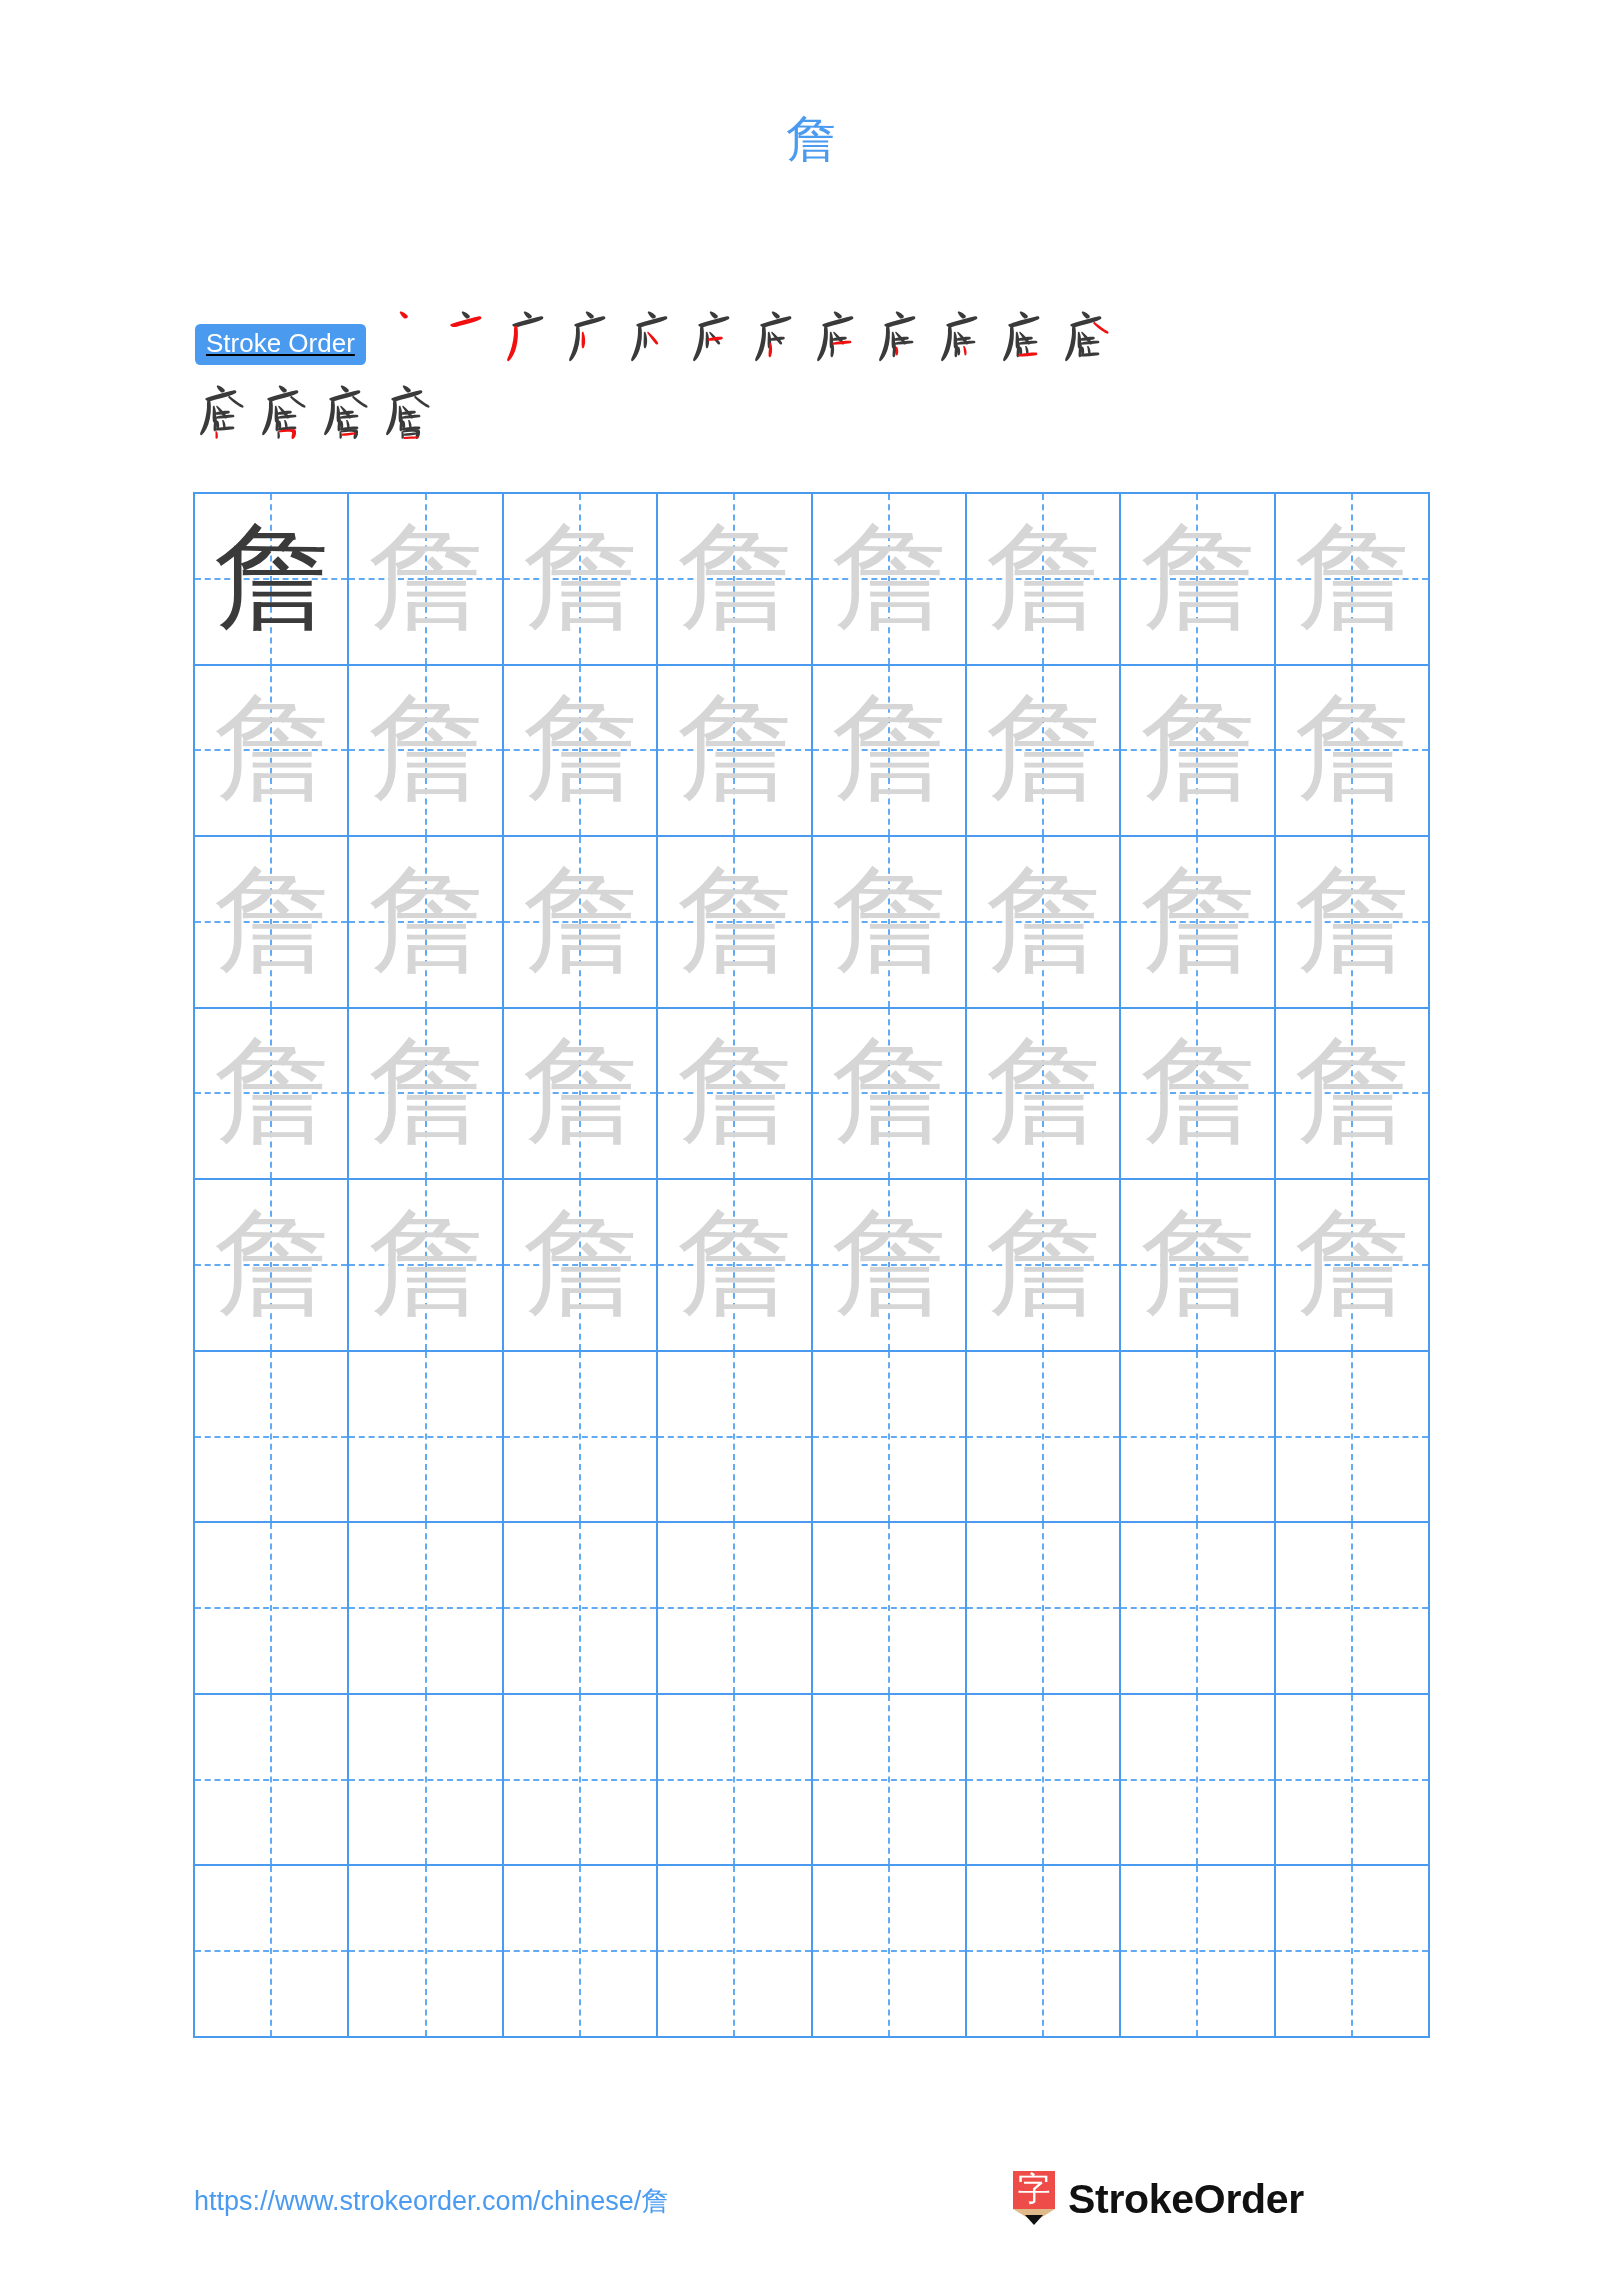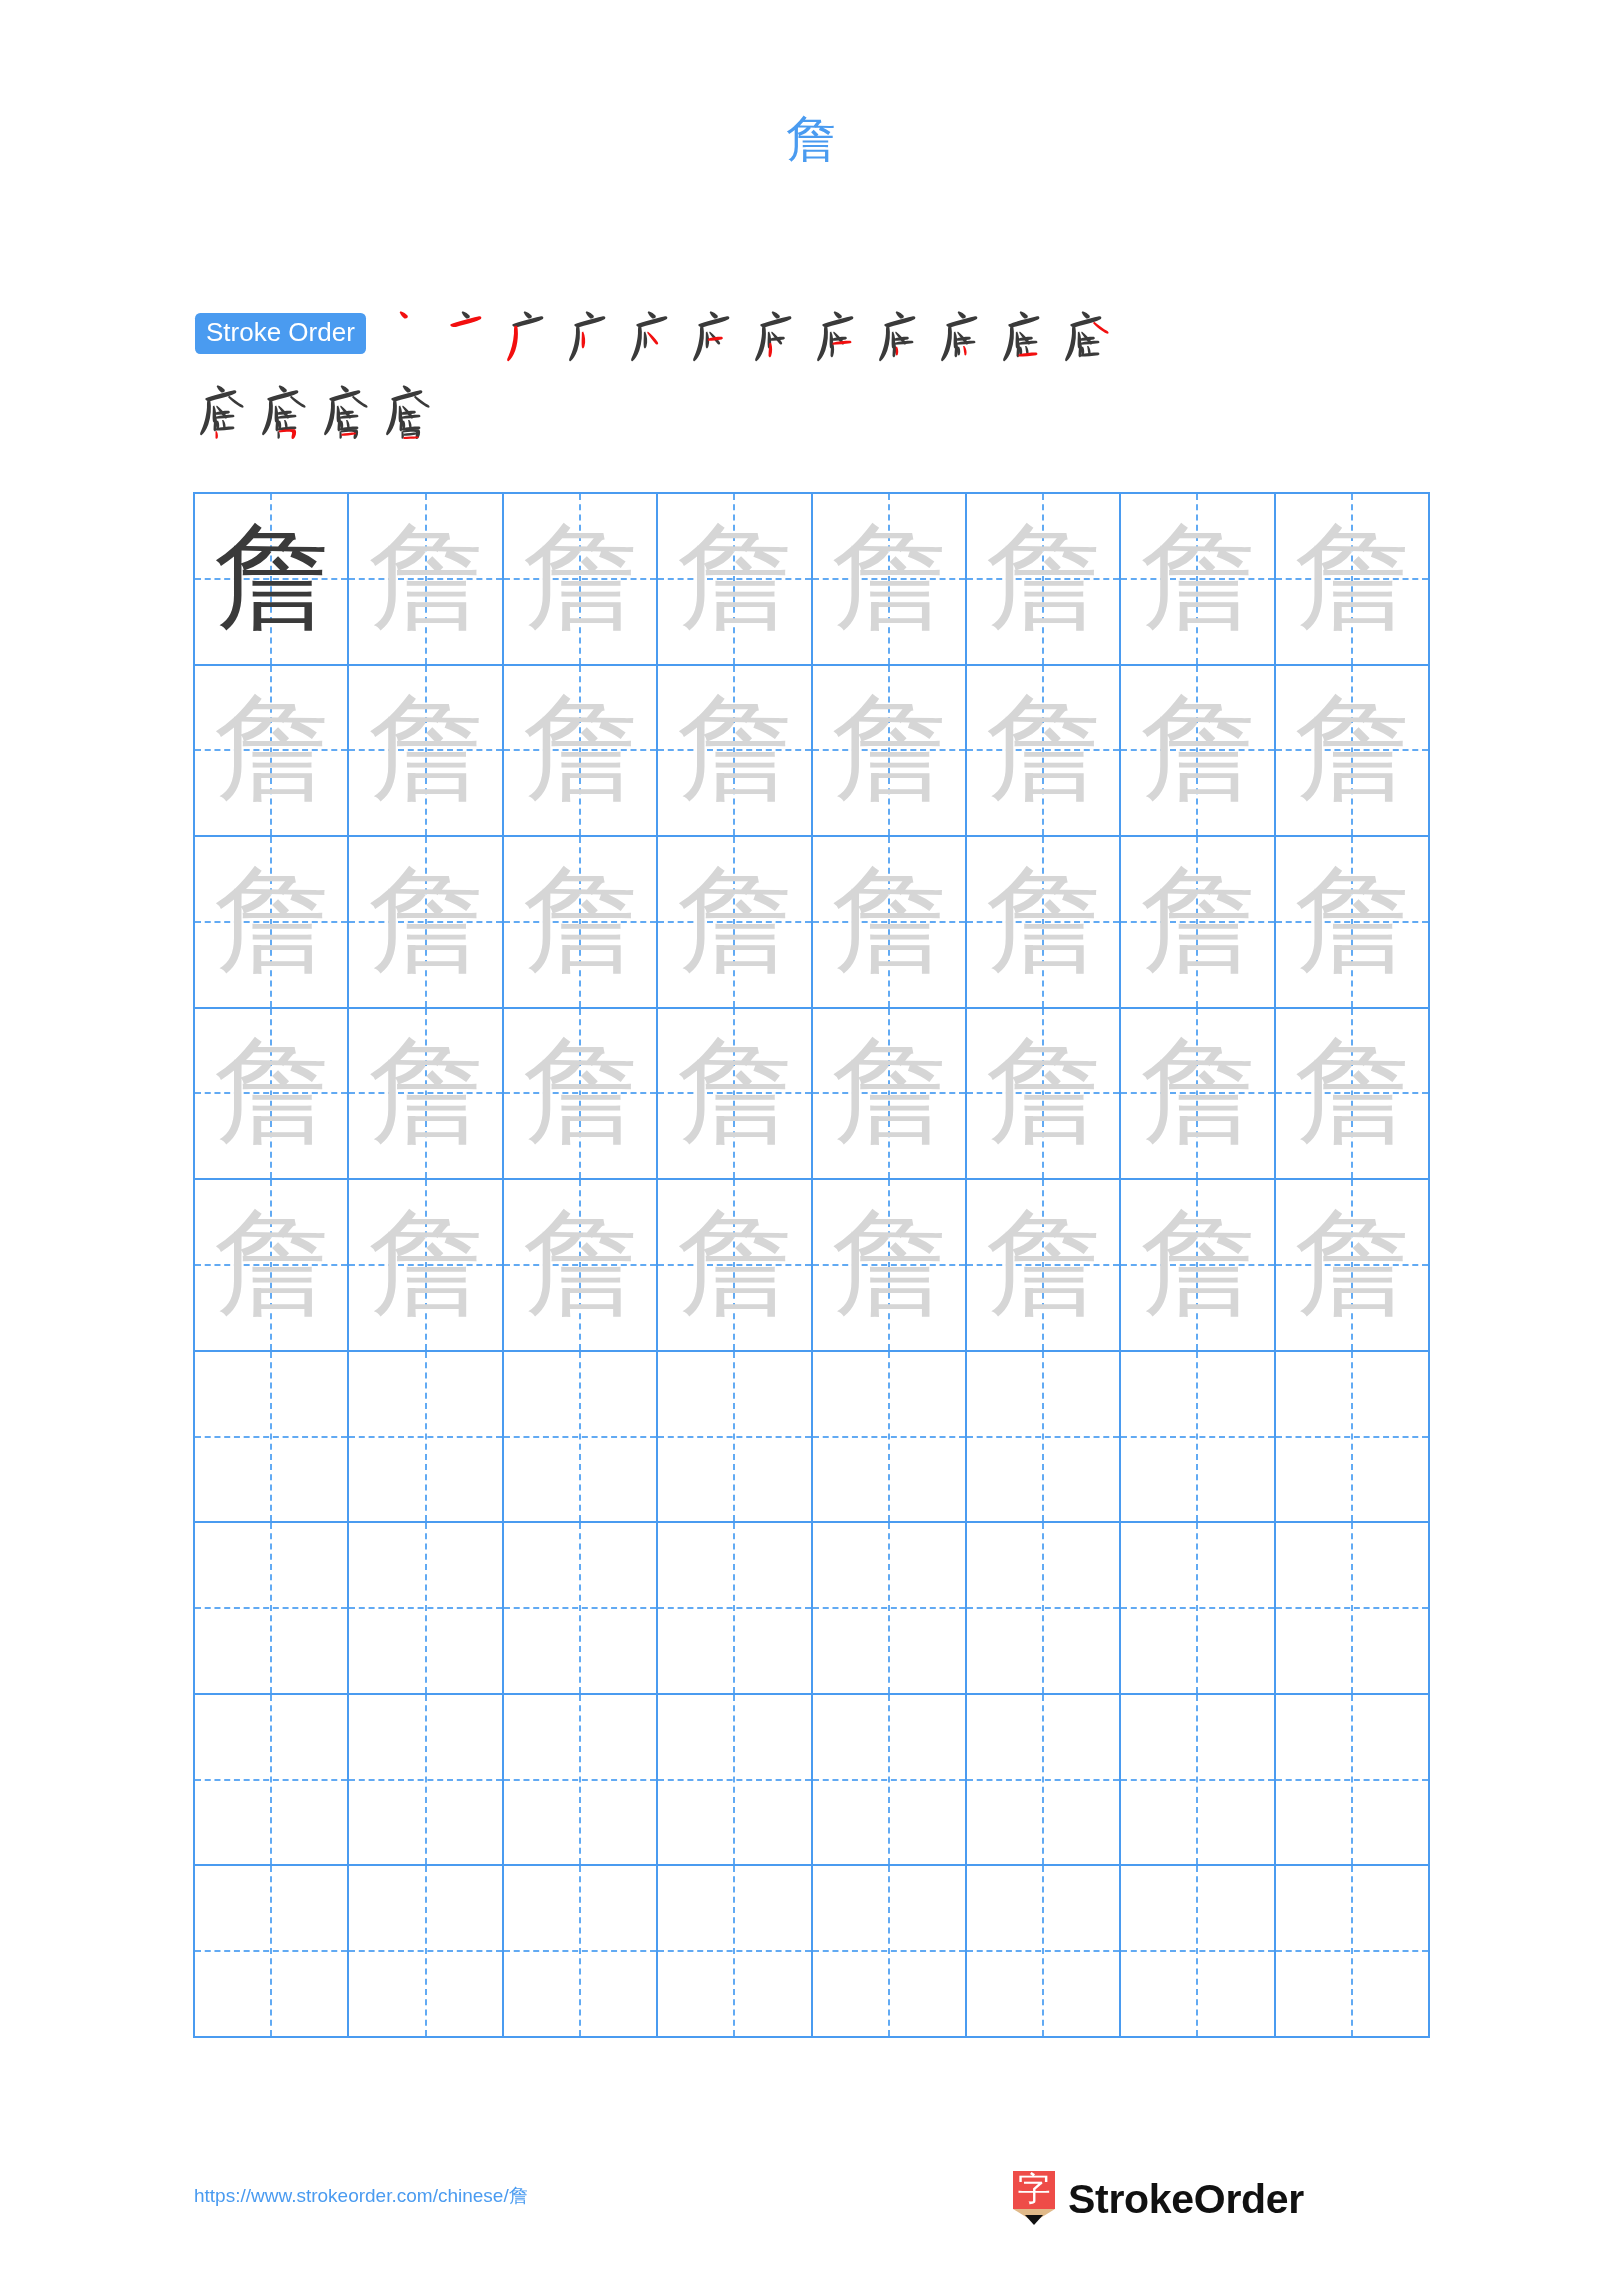--- a/index.html
+++ b/index.html
@@ -38,23 +38,24 @@
     position: absolute;
     left: 195px;
     top: 302px;
     width: 1243px;
   }
   .stroke-rows {
     display: block;
   }
   .stroke-row {
     display: flex;
-    align-items: center;
+    align-items: flex-end;
     flex-wrap: nowrap;
     height: 63px;
+    text-decoration: underline;
   }
   .stroke-row.row-2 {
     margin-top: 10.5px;
   }
   .stroke-badge {
     display: inline-flex;
     align-items: center;
     justify-content: center;
     background: #4a9bf0;
     color: #ffffff;
@@ -149,21 +150,21 @@
   }
   .cell-char.trace {
     color: #d6d6d6;
   }
 
   
   .footer-url {
     position: absolute;
     left: 194px;
     top: 2183px;
-    font-size: 19px;
+    font-size: 27px;
     color: #4a9bf0;
     white-space: nowrap;
   }
   .footer-brand {
     position: absolute;
     left: 1013px;
     top: 2171px;
     display: flex;
     align-items: center;
     gap: 13px;

